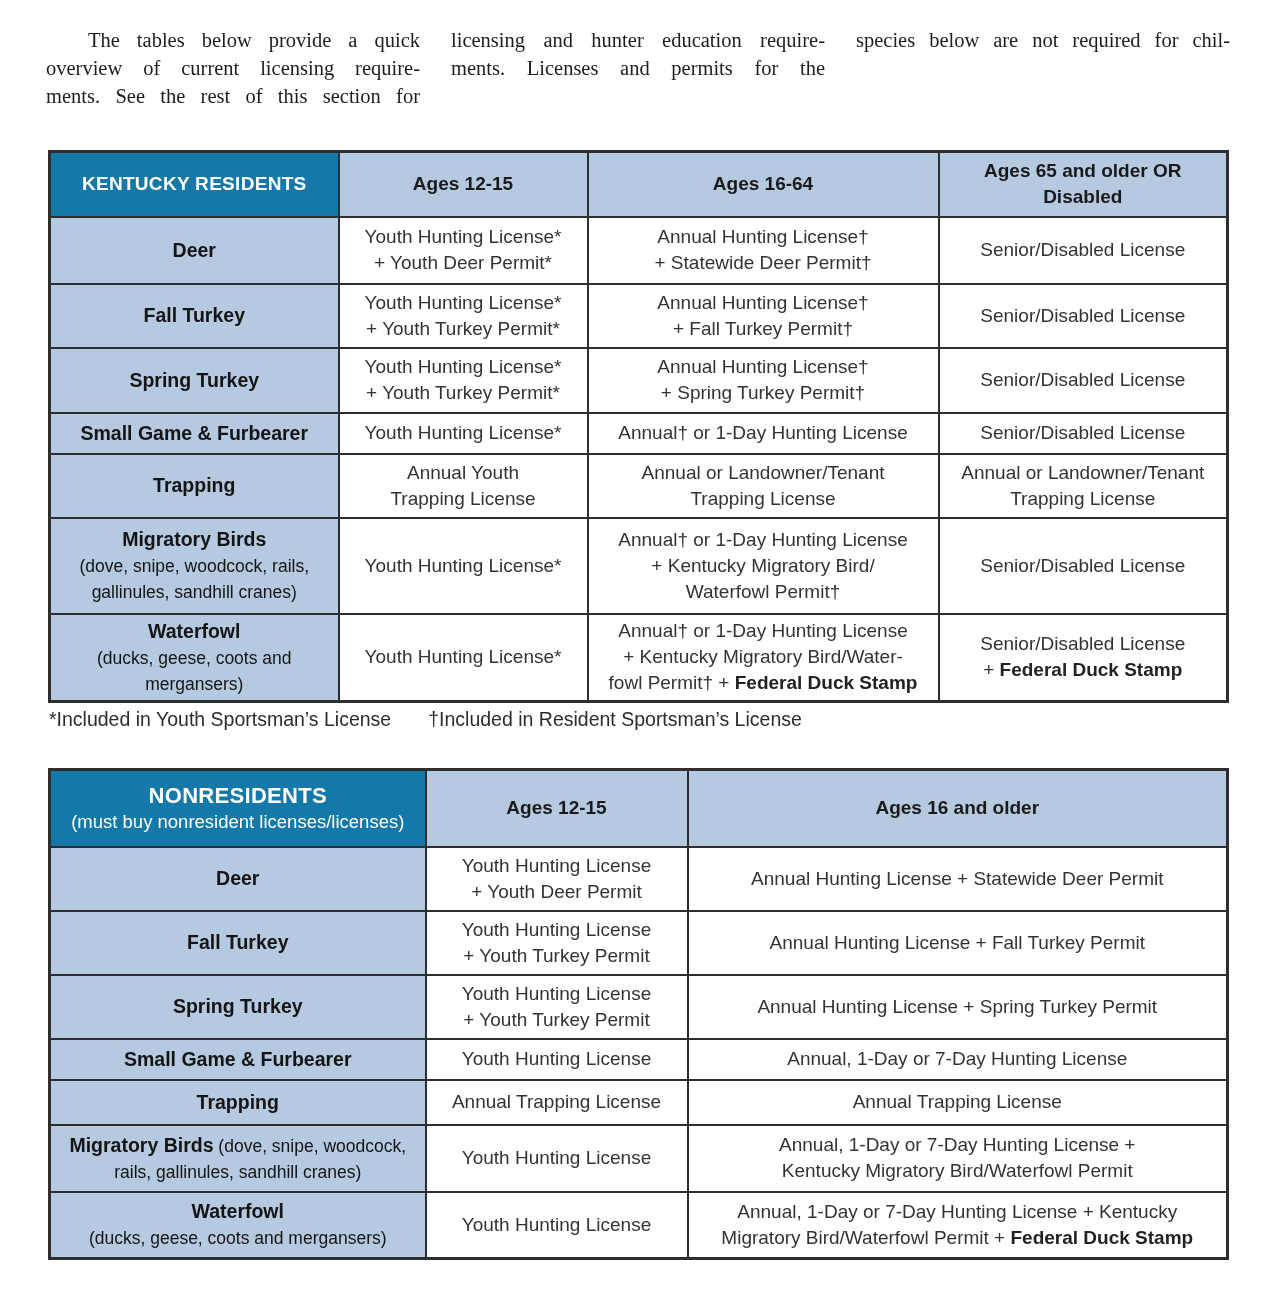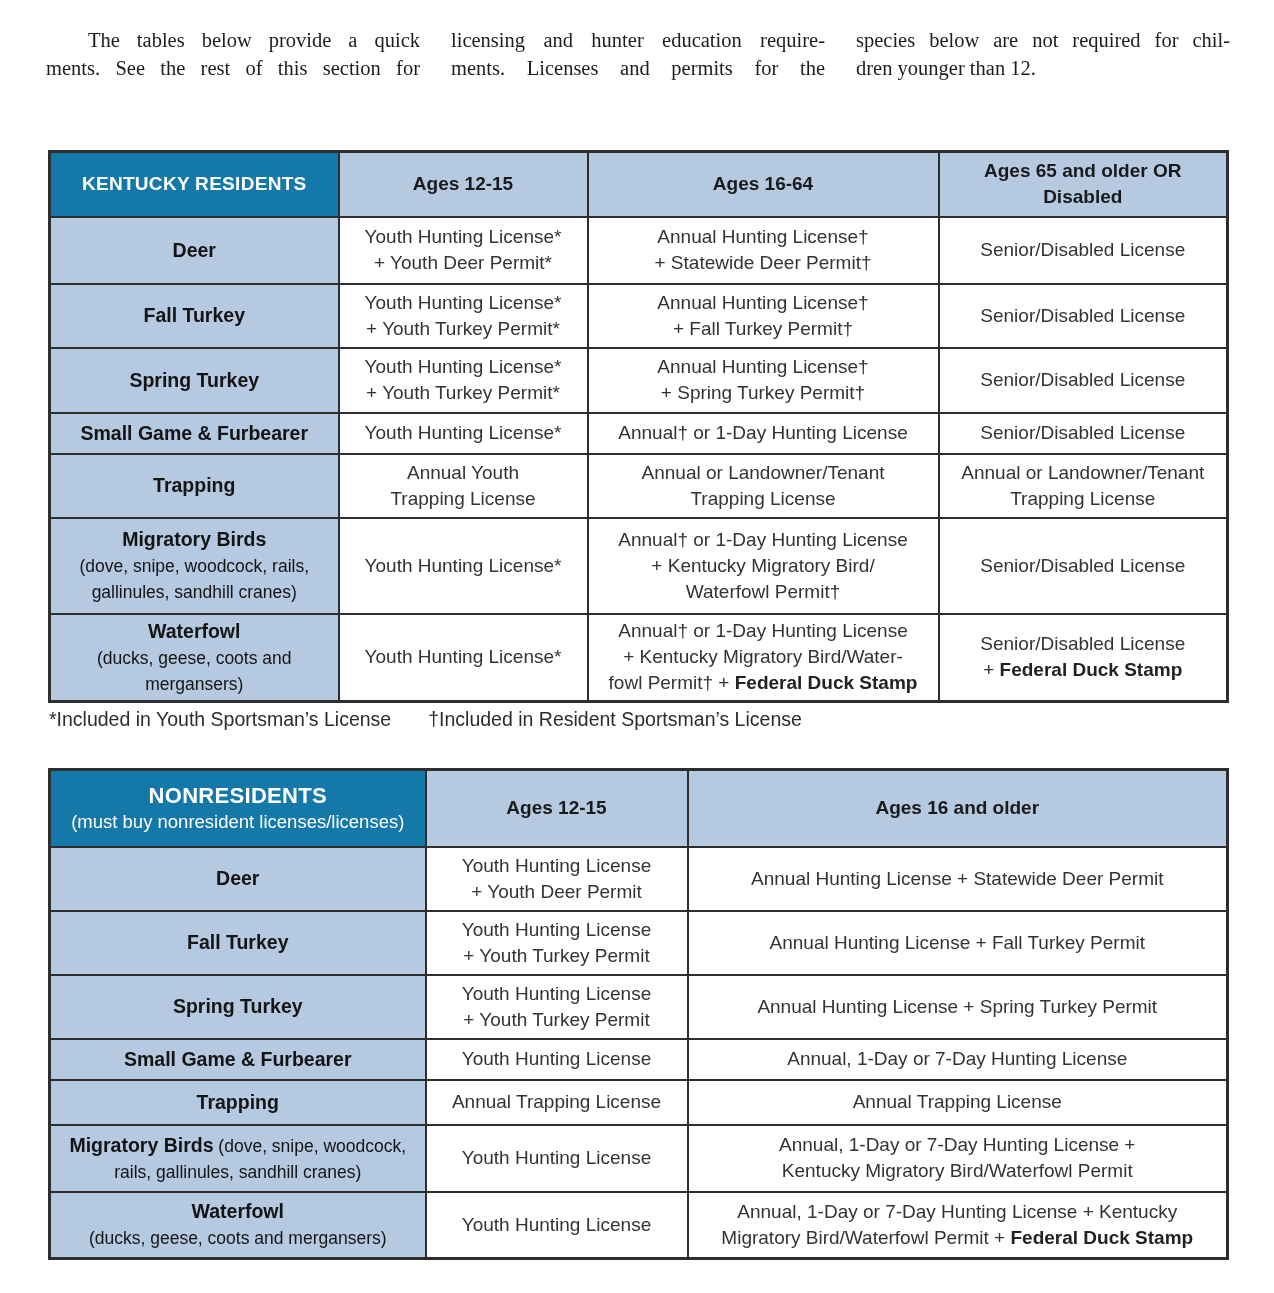--- a/index.html
+++ b/index.html
@@ -54,29 +54,29 @@
     font-size:19.5px; color:#2c2c2c;
   }
   .footnote .part2 { margin-left:37px;margin-top:48px; }
 </style>
 </head>
 <body>
 
 <div class="intro">
   <div class="col">
     <div class="jline indent">The tables below provide a quick</div>
+    <div class="jline">overview of current licensing require-</div>
     <div class="jline">ments. See the rest of this section for</div>
   </div>
   <div class="col">
     <div class="jline">licensing and hunter education require-</div>
     <div class="jline">ments. Licenses and permits for the</div>
   </div>
   <div class="col">
     <div class="jline">species below are not required for chil-</div>
-    <div class="jline lastline">dren younger than 12.</div>
   </div>
 </div>
 
 <table class="tbl t1">
   <colgroup>
       <col style="width:289px">
       <col style="width:249px">
       <col style="width:351px">
       <col style="width:289px">
     </colgroup>

